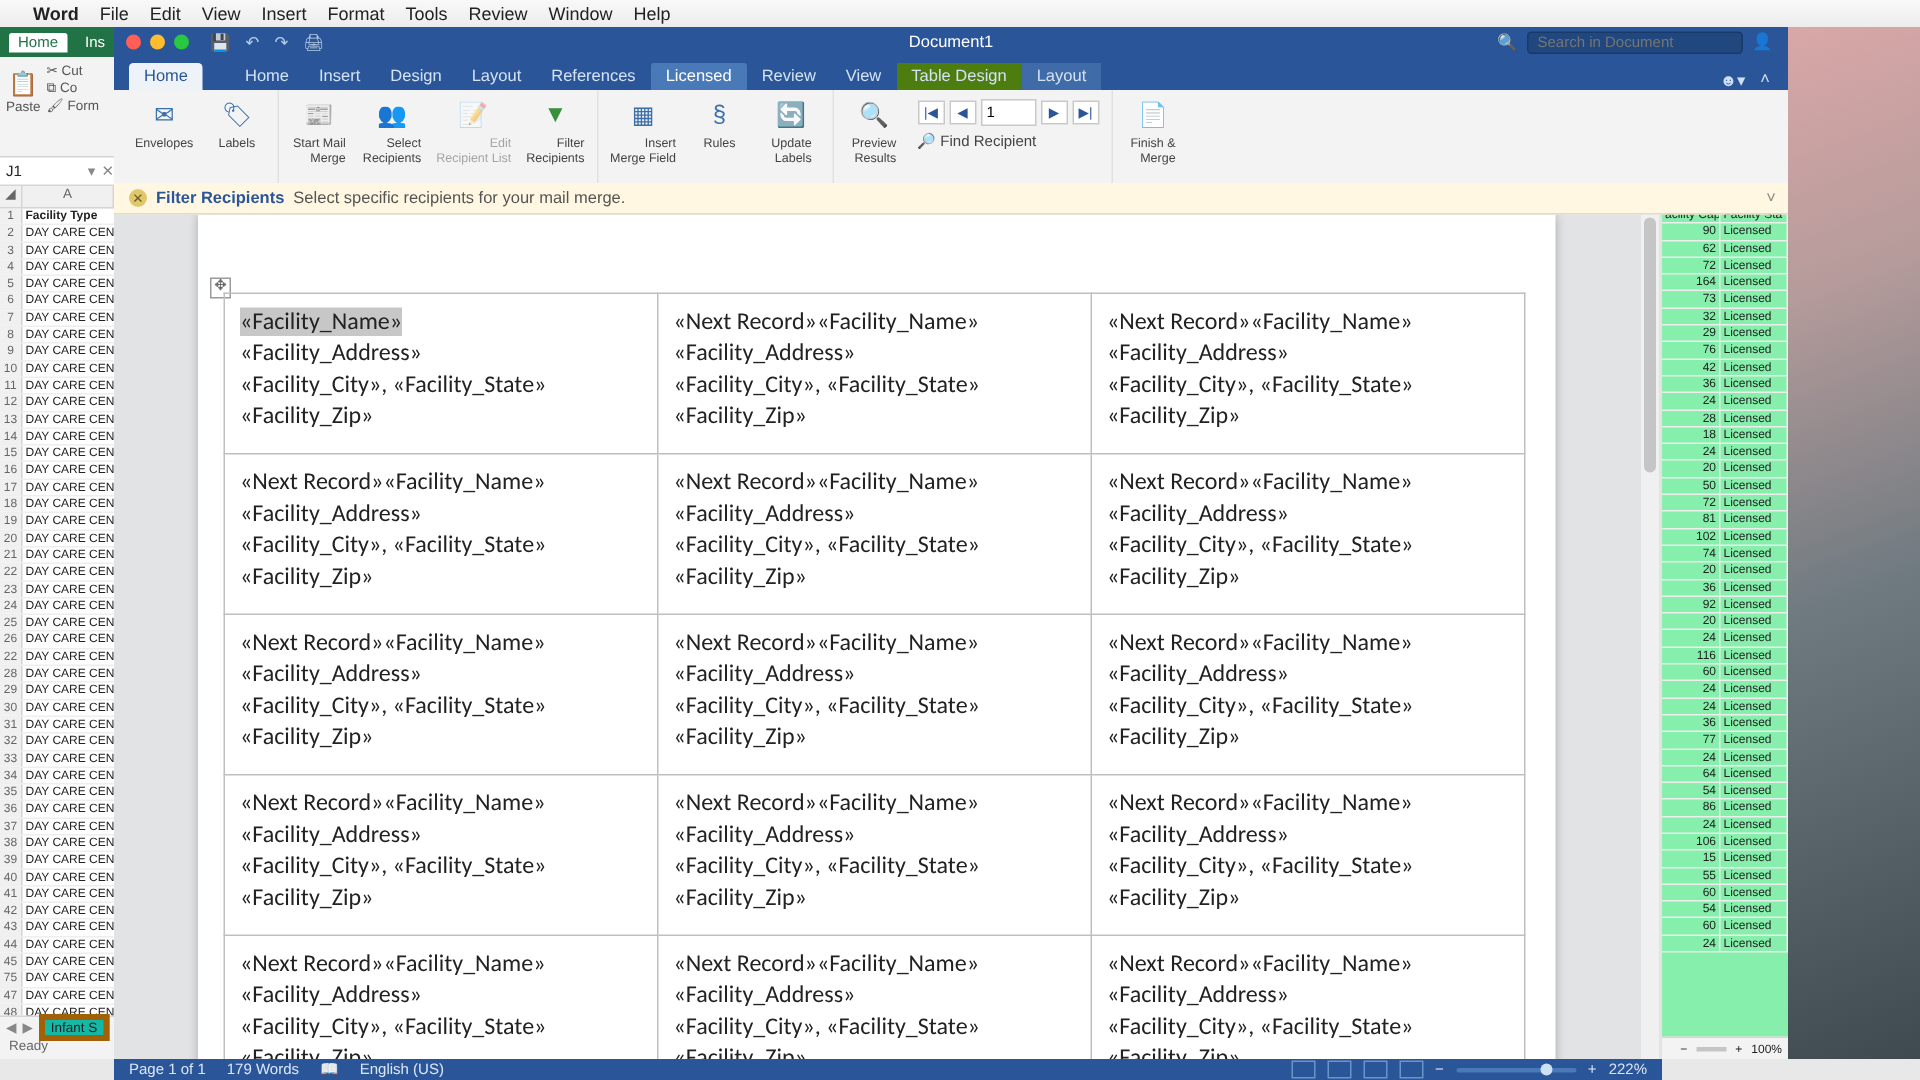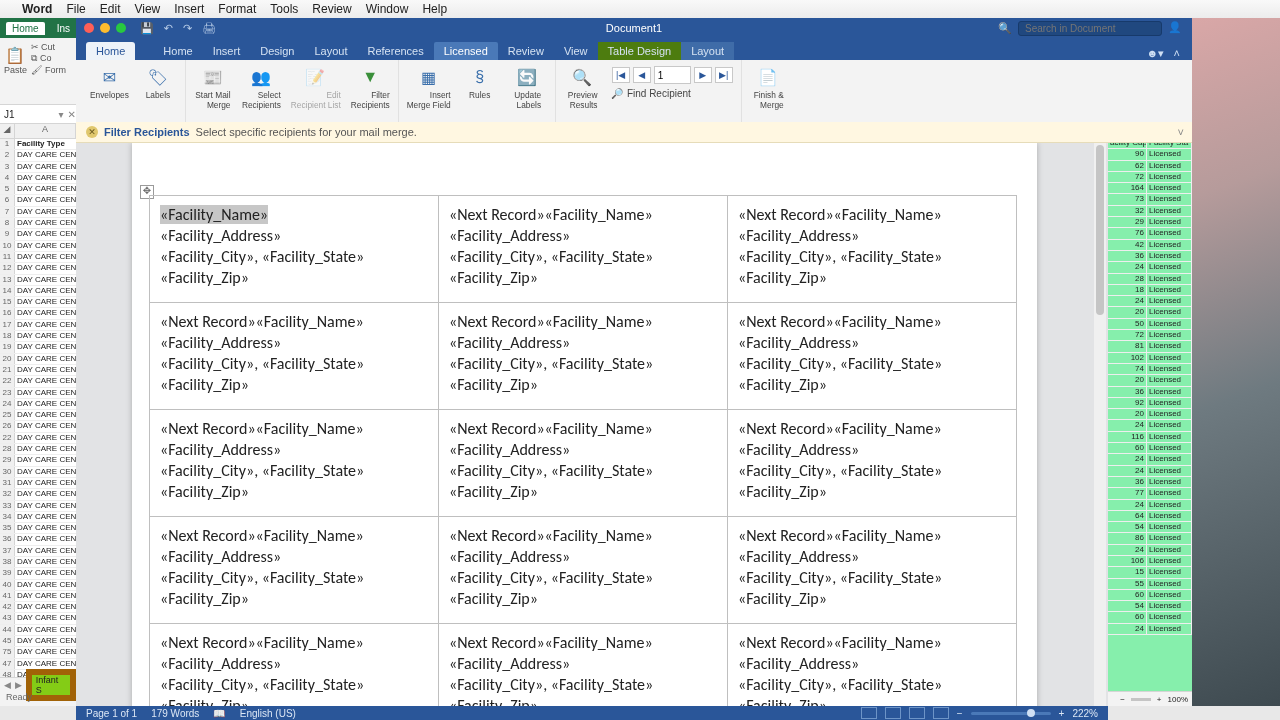--- a/index.html
+++ b/index.html
@@ -330,21 +330,21 @@
       </div>
       <div class="ex-row">
         <div class="rn">49</div>
         <div class="cv">DAY CARE CENTER</div>
       </div>
     </div>
   <div class="ex-bot">
     <div class="ex-sheet">
         <span class="arr">◀</span>
         <span class="arr">▶</span>
-        <span style="background:#84cc16;border:6px solid #a16207;padding:0 4px">Infant S</span>
+        <span style="background:#14b8a6;border:4px solid #a16207;padding:0 4px">Infant S</span>
       </div>
     <div class="ex-ready">Ready</div>
   </div>
 </div>
 
 <div class="excel-r">
   <div class="exr-tabs"></div>
   <div class="exr-rib">
     <span style="align-self:flex-start;margin-left:6px">Σ <span>um</span></span>
     <div style="text-align:center;white-space:pre">Sort &amp;

